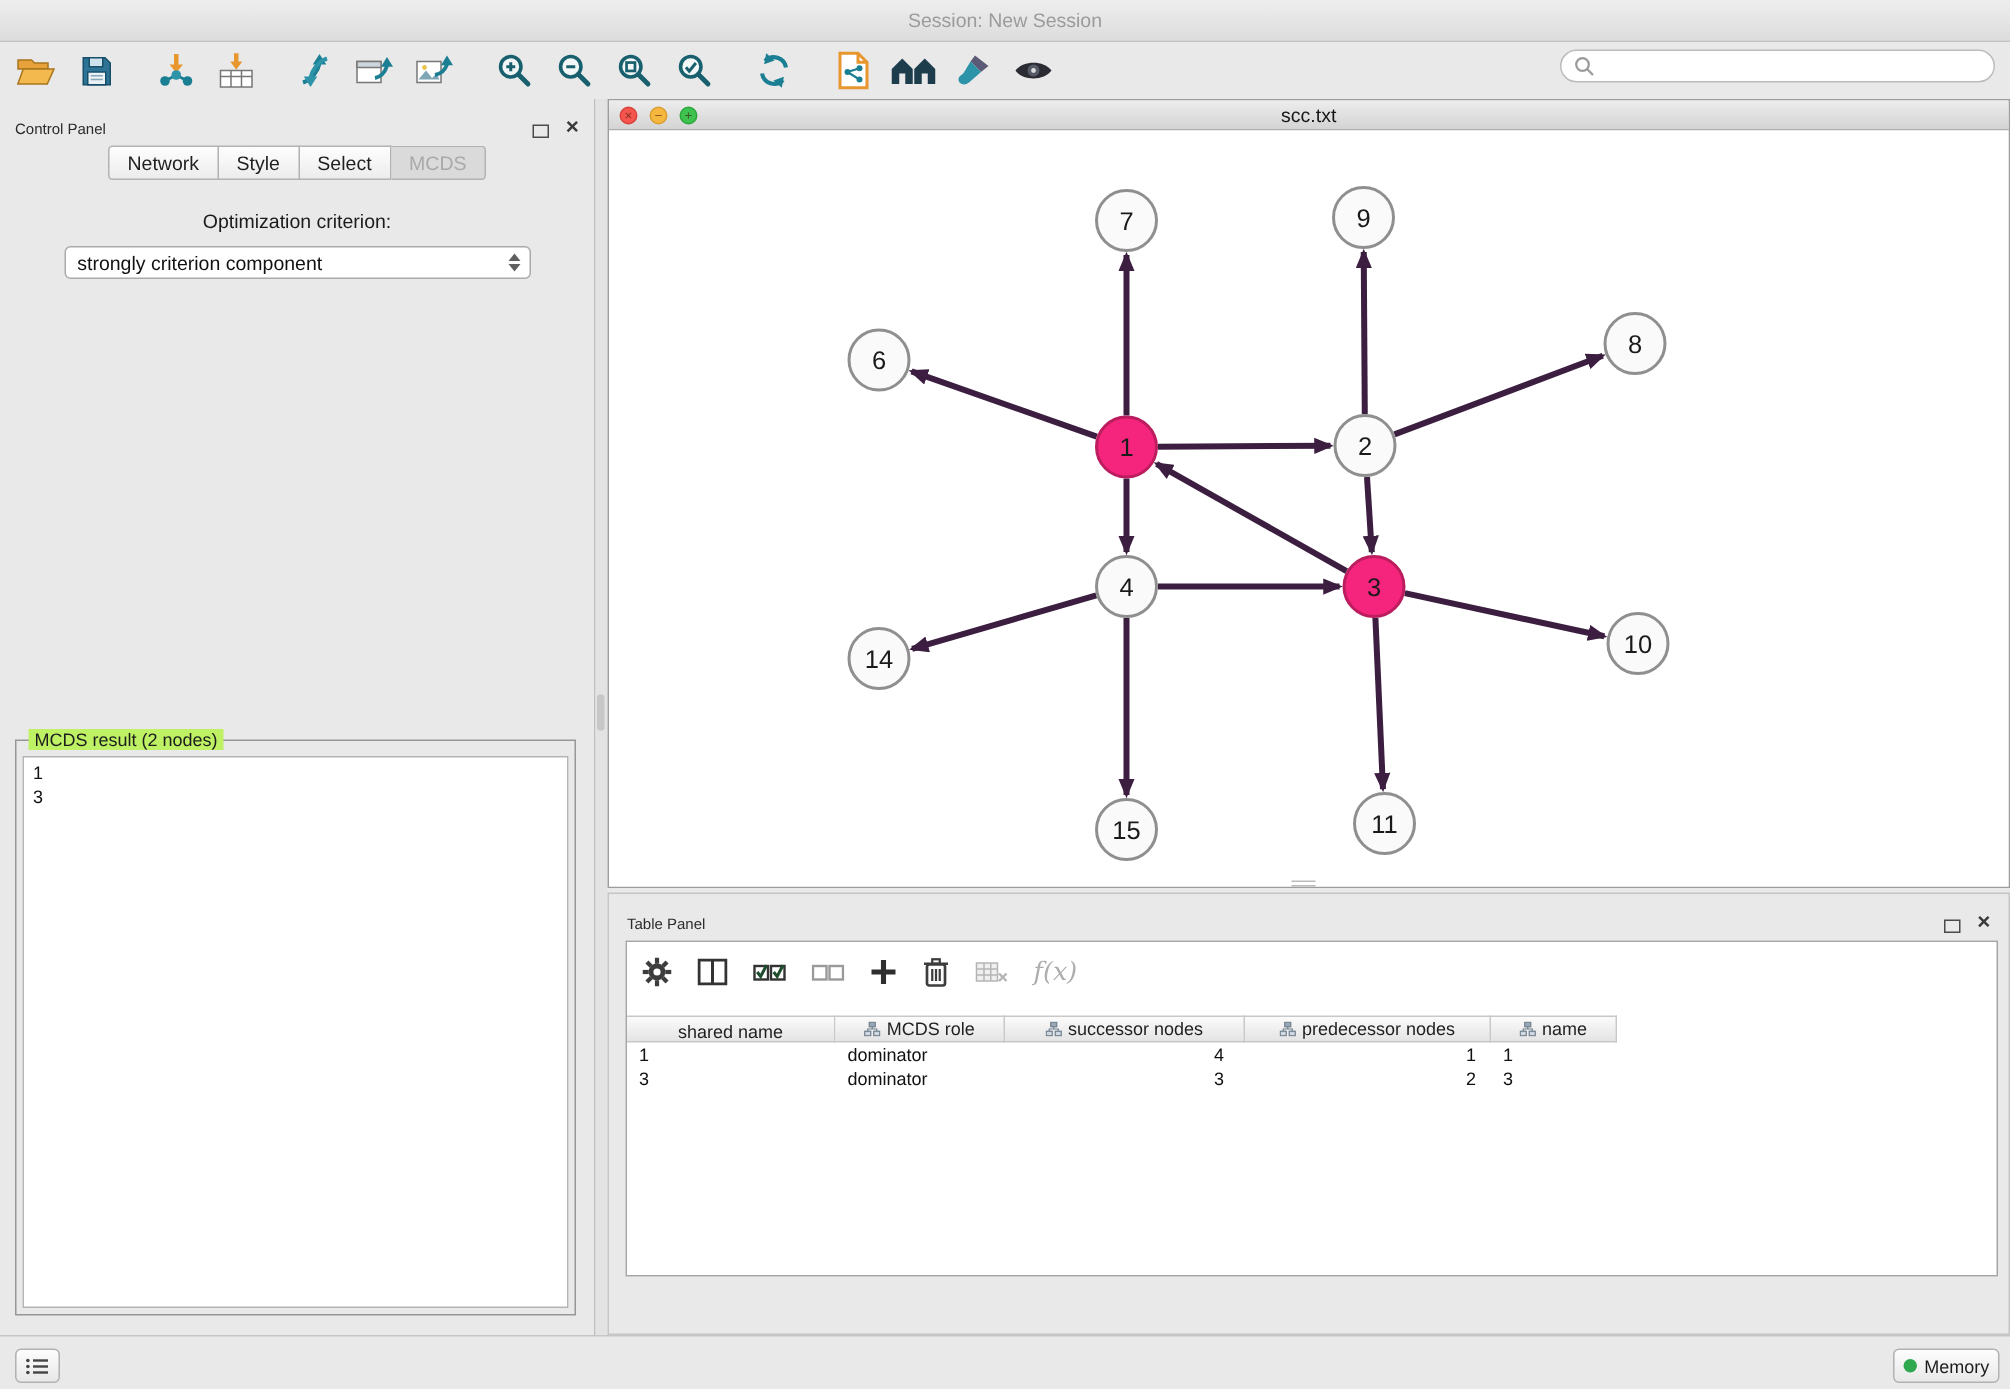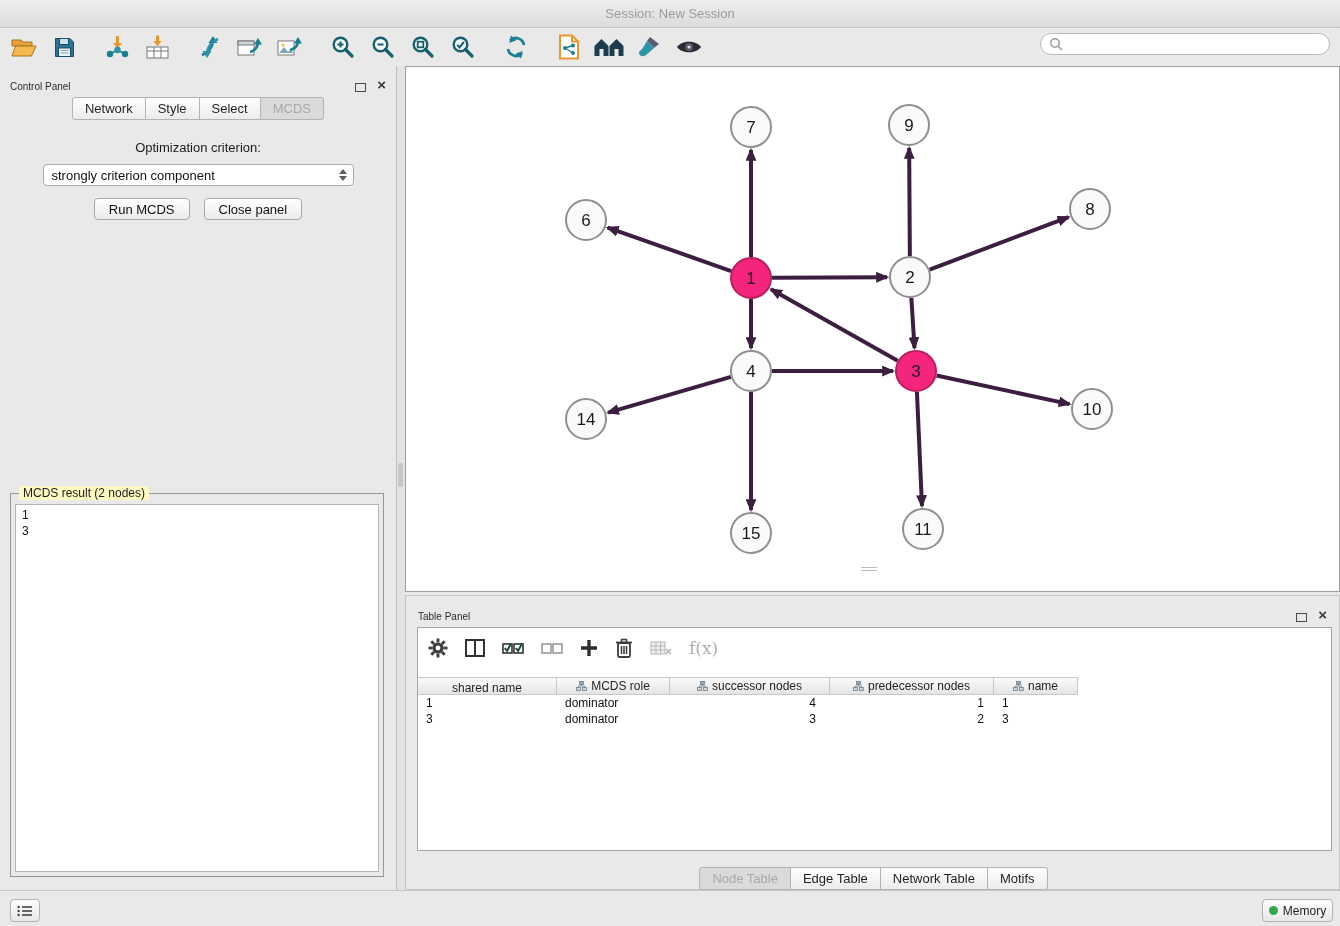--- a/index.html
+++ b/index.html
@@ -39,21 +39,21 @@
   .opt-select { margin:9px auto 0; width:311px; height:22px; background:#fff; border:1px solid #aaa;
     border-radius:4px; display:flex; align-items:center; padding:0 4px 0 8px; font-size:13px; color:#111; }
   .stepper { margin-left:auto; display:flex; flex-direction:column; align-items:center; padding-right:2px; }
   .stepper i { display:block; width:0; height:0; border-left:4px solid transparent; border-right:4px solid transparent; }
   .stepper .up { border-bottom:5px solid #5f5f5f; margin-bottom:2px; }
   .stepper .dn { border-top:5px solid #5f5f5f; }
   .btn-row { margin-top:12px; display:flex; justify-content:center; gap:14px; }
   .cp-button { height:22px; padding:0 14px; background:linear-gradient(#ffffff,#ebebeb);
     border:1px solid #a9a9a9; border-radius:4px; font-size:13px; color:#111; font-family:inherit; }
   .result-box { position:absolute; left:10px; top:427px; width:374px; height:384px; border:1px solid #979797; }
-  .result-label { position:absolute; left:8px; top:-8px; background:#fef9c3; padding:0 4px; font-size:12px; color:#1d1d1d; }
+  .result-label { position:absolute; left:8px; top:-8px; background:#bef264; padding:0 4px; font-size:12px; color:#1d1d1d; }
   .result-area { position:absolute; left:4px; top:10px; right:4px; bottom:4px; background:#fff;
     border:1px solid #b5b5b5; font-size:12px; color:#111; padding:2px 6px; line-height:16px; }
 
   
   .vsplit { position:absolute; left:397px; top:66px; width:8px; height:824px; background:#e3e3e3; }
   .vsplit-handle { position:absolute; left:1px; top:397px; width:5px; height:24px; background:#c7c7c7; border-radius:2px; }
 
   
   .net-window { position:absolute; left:405px; top:66px; width:935px; height:526px;
     background:#fff; border:1px solid #9d9d9d; }
@@ -73,21 +73,21 @@
   .net-grip { position:absolute; left:455px; bottom:0; width:16px; height:4px;
     border-top:1px solid #bbb; border-bottom:1px solid #bbb; }
 
   
   .table-panel { position:absolute; left:405px; top:595px; width:935px; height:295px;
     background:#e9e9e9; border:1px solid #c5c5c5; }
   .table-frame { position:absolute; left:11px; top:31px; width:915px; height:224px;
     background:#fff; border:1px solid #a5a5a5; }
   .tt-toolbar { height:40px; display:flex; align-items:center; padding-left:10px; gap:17px; }
   .tbtn { display:flex; align-items:center; justify-content:center; }
-  .fx { font-family:"DejaVu Serif",serif; font-size:17px; color:#adadad; }
+  .fx { font-family:"DejaVu Serif",serif; font-style:italic; font-size:17px; color:#adadad; }
   .thead { display:flex; margin-top:9px; height:18px; }
   .tcol { display:flex; align-items:center; justify-content:center; gap:4px; font-size:12px; color:#1f1f1f;
     background:linear-gradient(#fbfbfb,#e4e4e4); border:1px solid #c8c8c8; border-left:none; }
   .tcol:first-child { border-left:none;flex-direction:column; }
   .trow { display:flex; height:16px; font-size:12px; color:#111; align-items:center; }
   .tcell { overflow:hidden; white-space:nowrap; }
   .c1 { width:139px; padding-left:8px; }
   .c2 { width:113px; padding-left:8px; }
   .c3 { width:160px; text-align:right; padding-right:14px; }
   .c4 { width:164px; text-align:right; padding-right:10px; }
@@ -263,38 +263,40 @@
     <div class="seg-tab disabled">MCDS</div>
   </div>
   <div class="opt-label">Optimization criterion:</div>
   <div class="opt-select">
     <span>strongly criterion component</span>
     <span class="stepper">
         <i class="up"></i>
         <i class="dn"></i>
       </span>
   </div>
-  <div class="btn-row">
-    <button class="cp-button">Run MCDS</button>
-    <button class="cp-button">Close panel</button>
-  </div>
   <div class="result-box">
     <span class="result-label">MCDS result (2 nodes)</span>
     <div class="result-area">
       <div>1</div>
       <div>3</div>
     </div>
   </div>
 </div>
 
 <div class="vsplit">
   <div class="vsplit-handle"></div>
 </div>
 
 <div class="net-window">
+  <div class="net-titlebar">
+    <div class="tl red"></div>
+    <div class="tl yellow"></div>
+    <div class="tl green"></div>
+    <span class="net-title">scc.txt</span>
+  </div>
   <div class="net-content">
     <svg id="graph-svg" width="933" height="504" viewBox="0 0 933 504">
       <defs>
         <marker id="arrowhead" viewBox="0 0 12 10" refX="10" refY="5" markerWidth="13" markerHeight="11" markerUnits="userSpaceOnUse" orient="auto">
           <path id="arrowhead-path" d="M0 0 L12 5 L0 10 Z" fill="#3c1e40"></path>
         </marker>
       </defs>
     <line x1="345" y1="190" x2="345" y2="83" stroke="#3c1e40" stroke-width="4" marker-end="url(#arrowhead)"></line>
         <line x1="325.18835217887363" y1="204.03590561439194" x2="201.69847142313844" y2="160.6273414699517" stroke="#3c1e40" stroke-width="4" marker-end="url(#arrowhead)"></line>
         <line x1="365.99958468064904" y1="210.86792714037327" x2="481.0004548735749" y2="210.14465122721023" stroke="#3c1e40" stroke-width="4" marker-end="url(#arrowhead)"></line>
@@ -461,26 +463,20 @@
       <div class="tcell c5">1</div>
     </div>
     <div class="trow">
       <div class="tcell c1">3</div>
       <div class="tcell c2">dominator</div>
       <div class="tcell c3">3</div>
       <div class="tcell c4">2</div>
       <div class="tcell c5">3</div>
     </div>
   </div>
-  <div class="tp-tabs">
-    <div class="seg-tab disabled">Node Table</div>
-    <div class="seg-tab">Edge Table</div>
-    <div class="seg-tab">Network Table</div>
-    <div class="seg-tab">Motifs</div>
-  </div>
 </div>
 
 <div class="statusbar">
   <div class="sb-btn" style="left:10px;width:30px;">
     <svg width="16" height="12" viewBox="0 0 16 12">
       <circle cx="1.6" cy="2" r="1.2" fill="#444"></circle>
         <rect x="5" y="1.2" width="10" height="1.6" fill="#444"></rect>
       <circle cx="1.6" cy="6" r="1.2" fill="#444"></circle>
         <rect x="5" y="5.2" width="10" height="1.6" fill="#444"></rect>
       <circle cx="1.6" cy="10" r="1.2" fill="#444"></circle>

